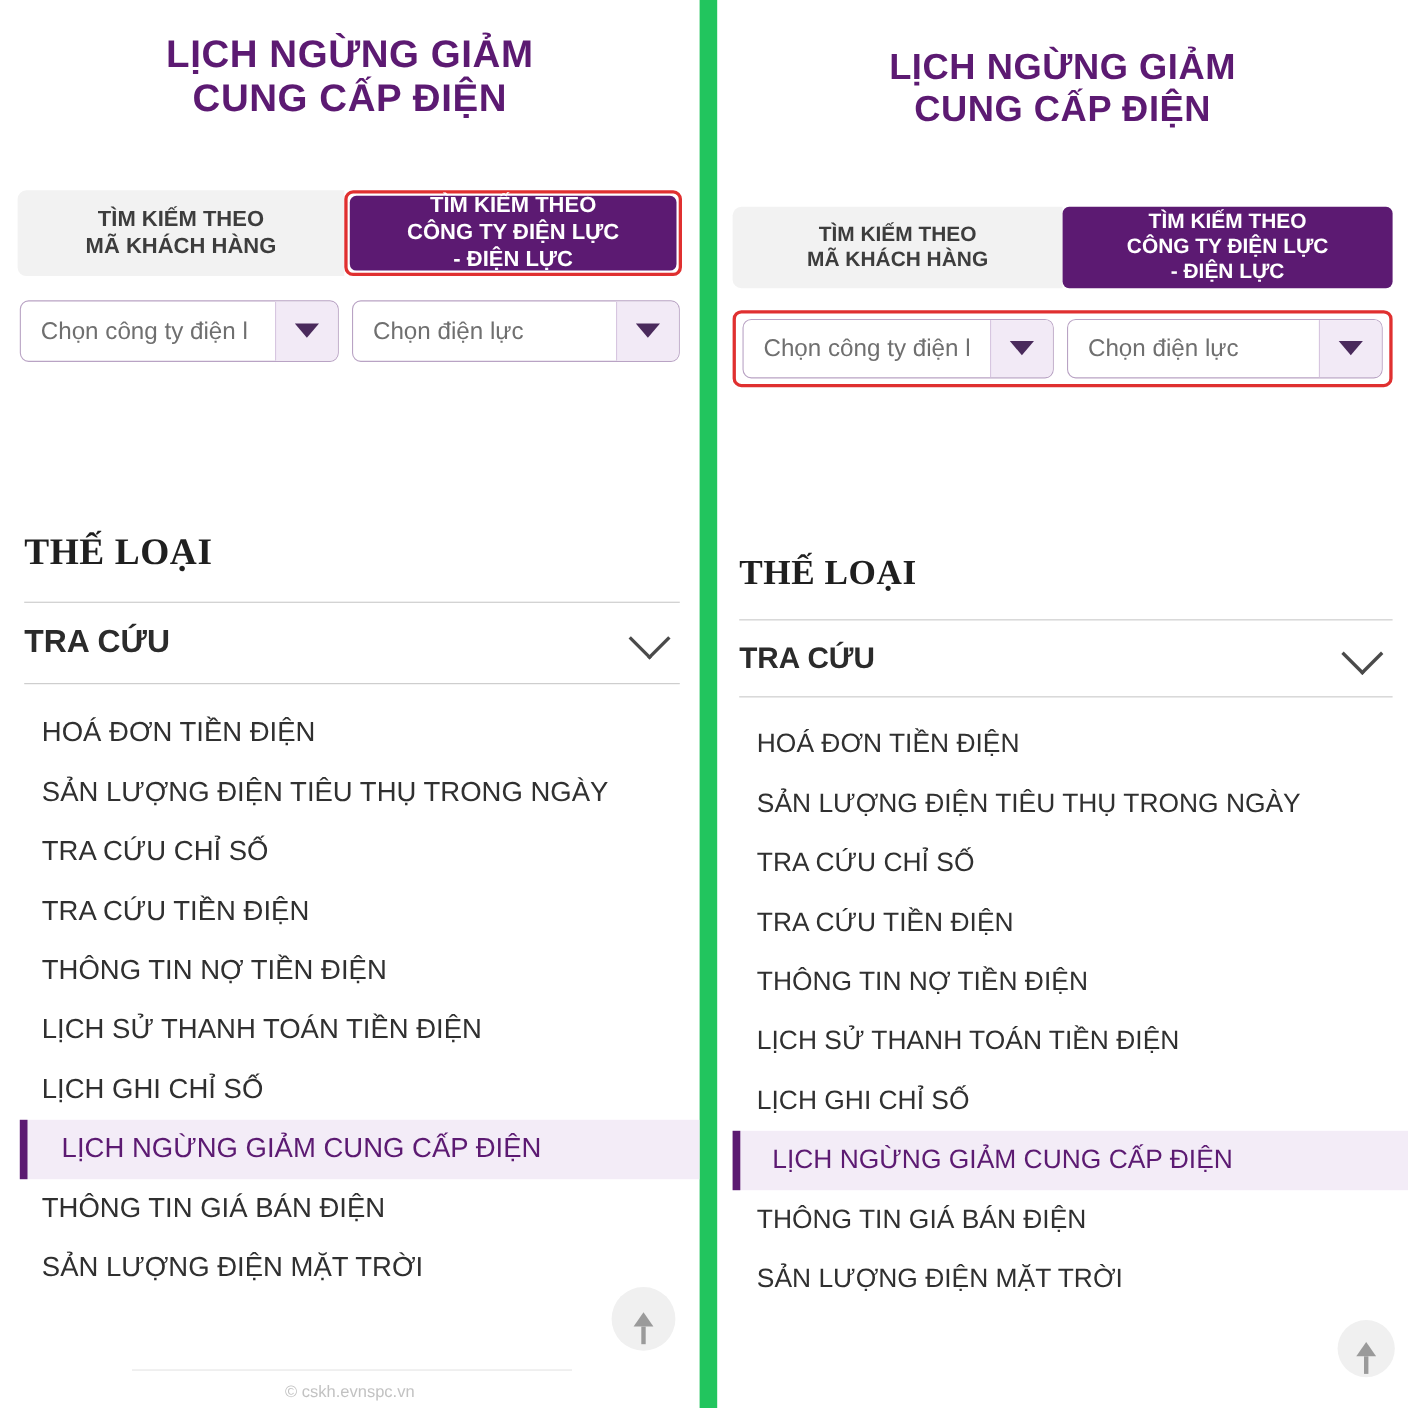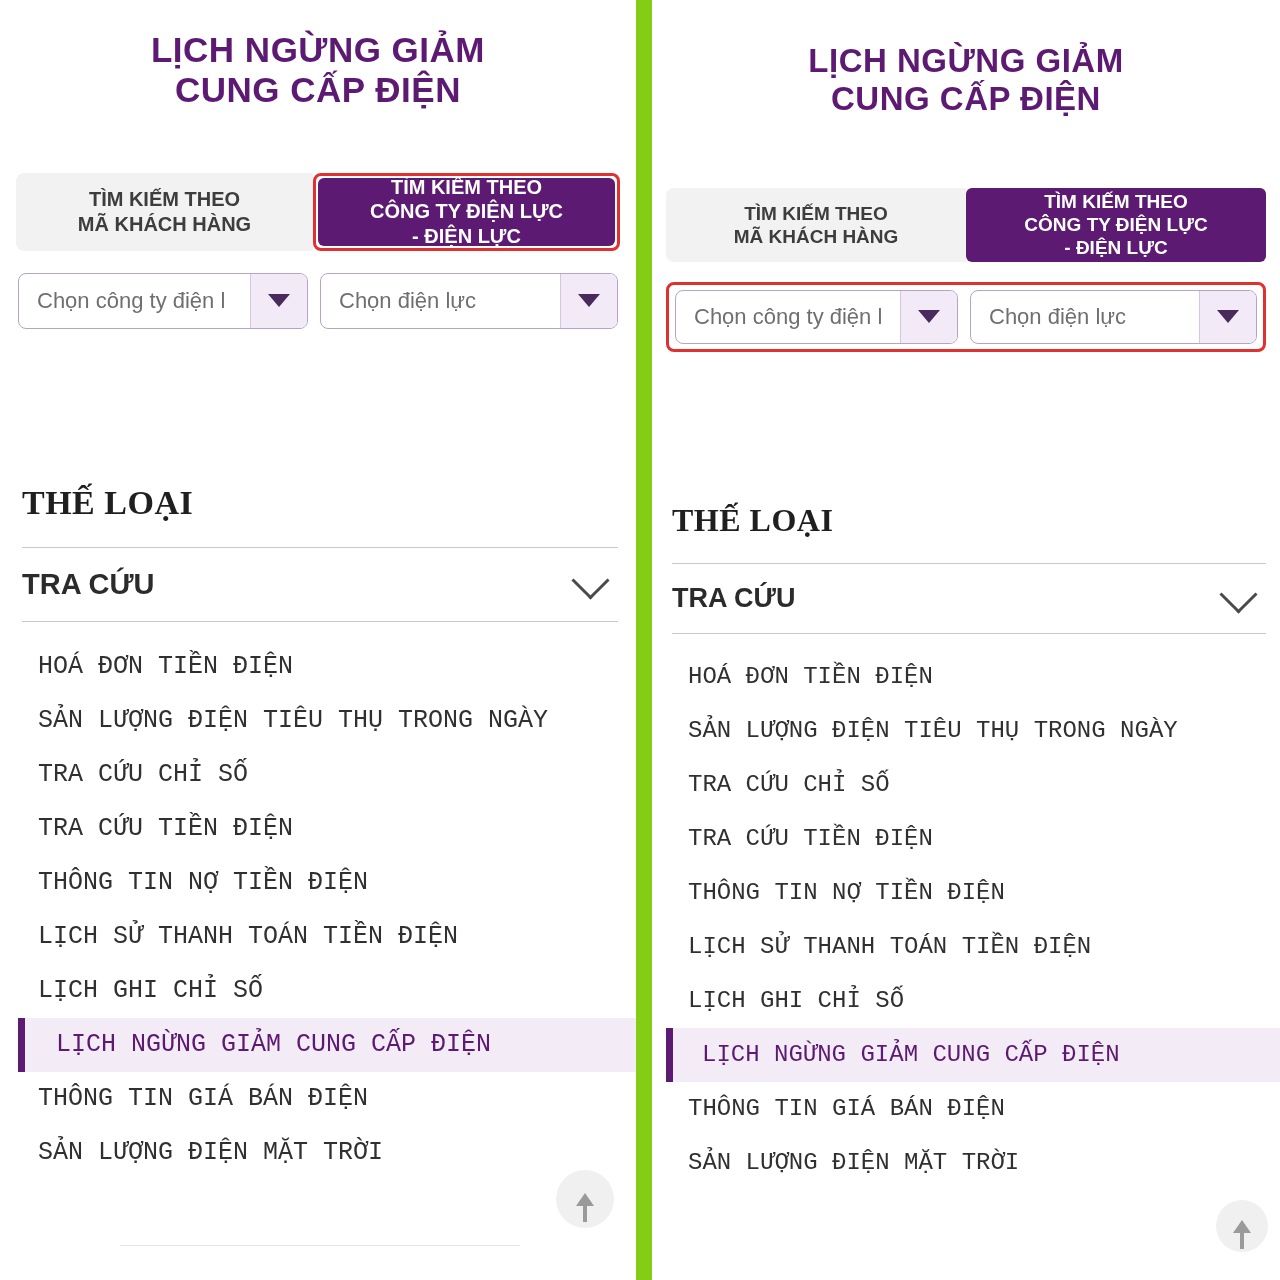--- a/index.html
+++ b/index.html
@@ -8,21 +8,21 @@
     background: #8a8a8a;
     width: 1280px;
     height: 1280px;
     overflow: hidden;
     font-family: "Liberation Sans", sans-serif;
   }
   .stage {
     position: relative;
     width: 1280px;
     height: 1280px;
-    background: #84cc16;
+    background: #22c55e;
   }
   .panel {
     position: absolute;
     top: 0;
     background: #ffffff;
     overflow: hidden;
   }
   .panel-left {
     left: 0;
     width: 636px;
@@ -198,21 +198,20 @@
     border-bottom: 3px solid #4a4a4a;
     transform: rotate(45deg);
     margin-top: -8px;
     margin-right: 8px;
   }
 
   .menu-list {
     list-style: none;
     margin: 0;
     padding: 0;
-    font-family: Liberation Mono, monospace;
   }
   .panel-left .menu-list { margin: 18px 0 0 0; }
   .panel-right .menu-list { margin: 16px 0 0 0; }
 
   .menu-item {
     color: #303030;
     display: flex;
     align-items: center;
     box-sizing: border-box;
   }
@@ -353,20 +352,21 @@
       <li class="menu-item">LỊCH GHI CHỈ SỐ</li>
       <li class="menu-item active">LỊCH NGỪNG GIẢM CUNG CẤP ĐIỆN</li>
       <li class="menu-item">THÔNG TIN GIÁ BÁN ĐIỆN</li>
       <li class="menu-item">SẢN LƯỢNG ĐIỆN MẶT TRỜI</li>
     </ul>
 
     <div class="scroll-top">
       <div class="arrow-up"></div>
     </div>
     <div class="divider-bottom"></div>
+    <div class="footer-note">© cskh.evnspc.vn</div>
   </div>
 
   <div class="panel panel-right">
 
     <div class="title">
       <div>LỊCH NGỪNG GIẢM</div>
       <div>CUNG CẤP ĐIỆN</div>
     </div>
 
     <div class="tabs">

